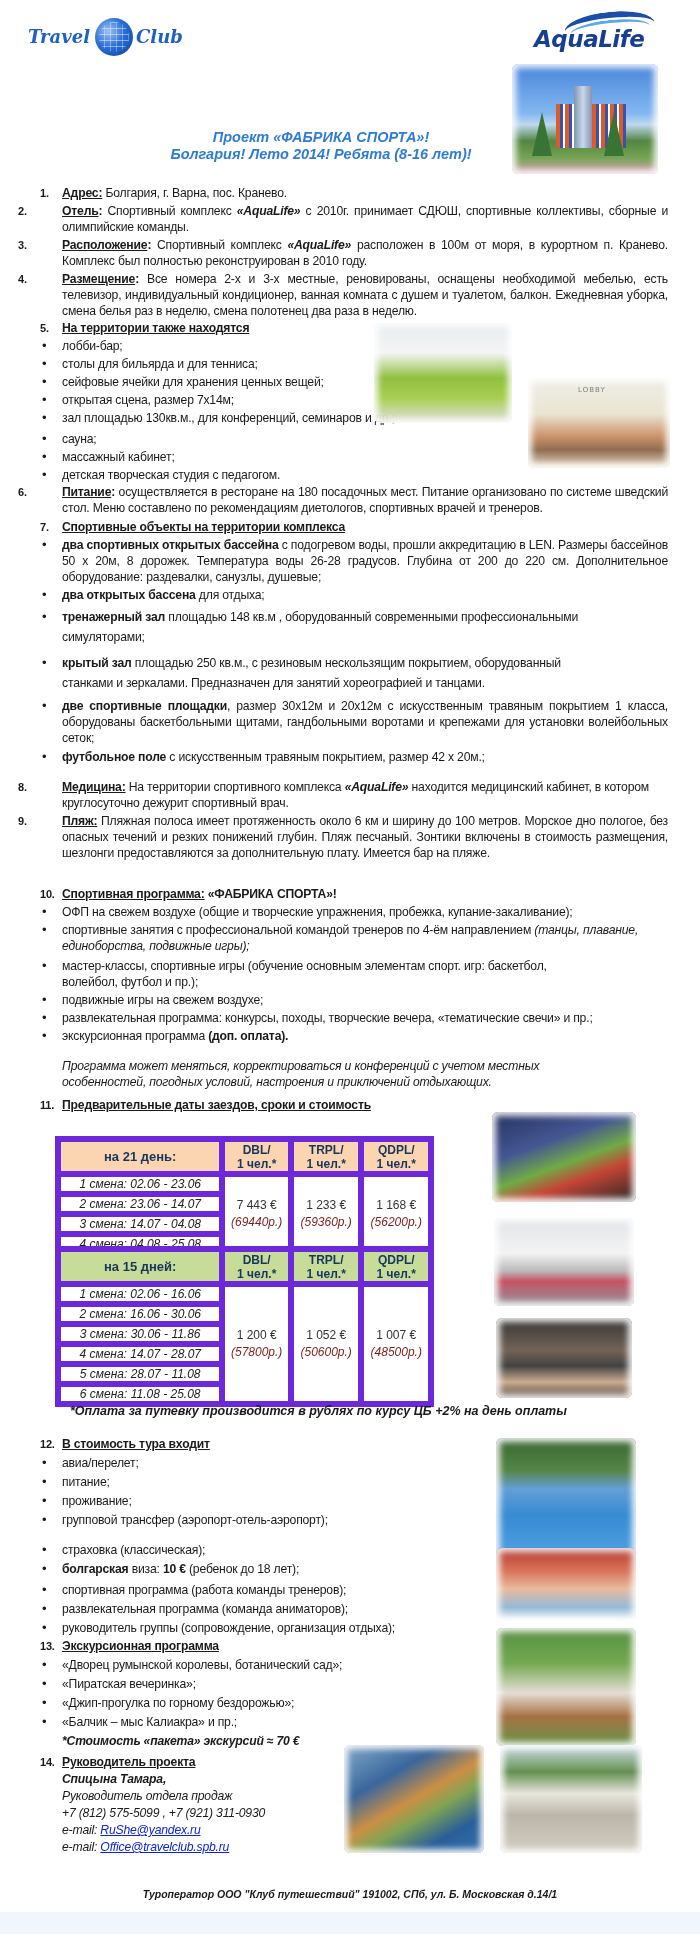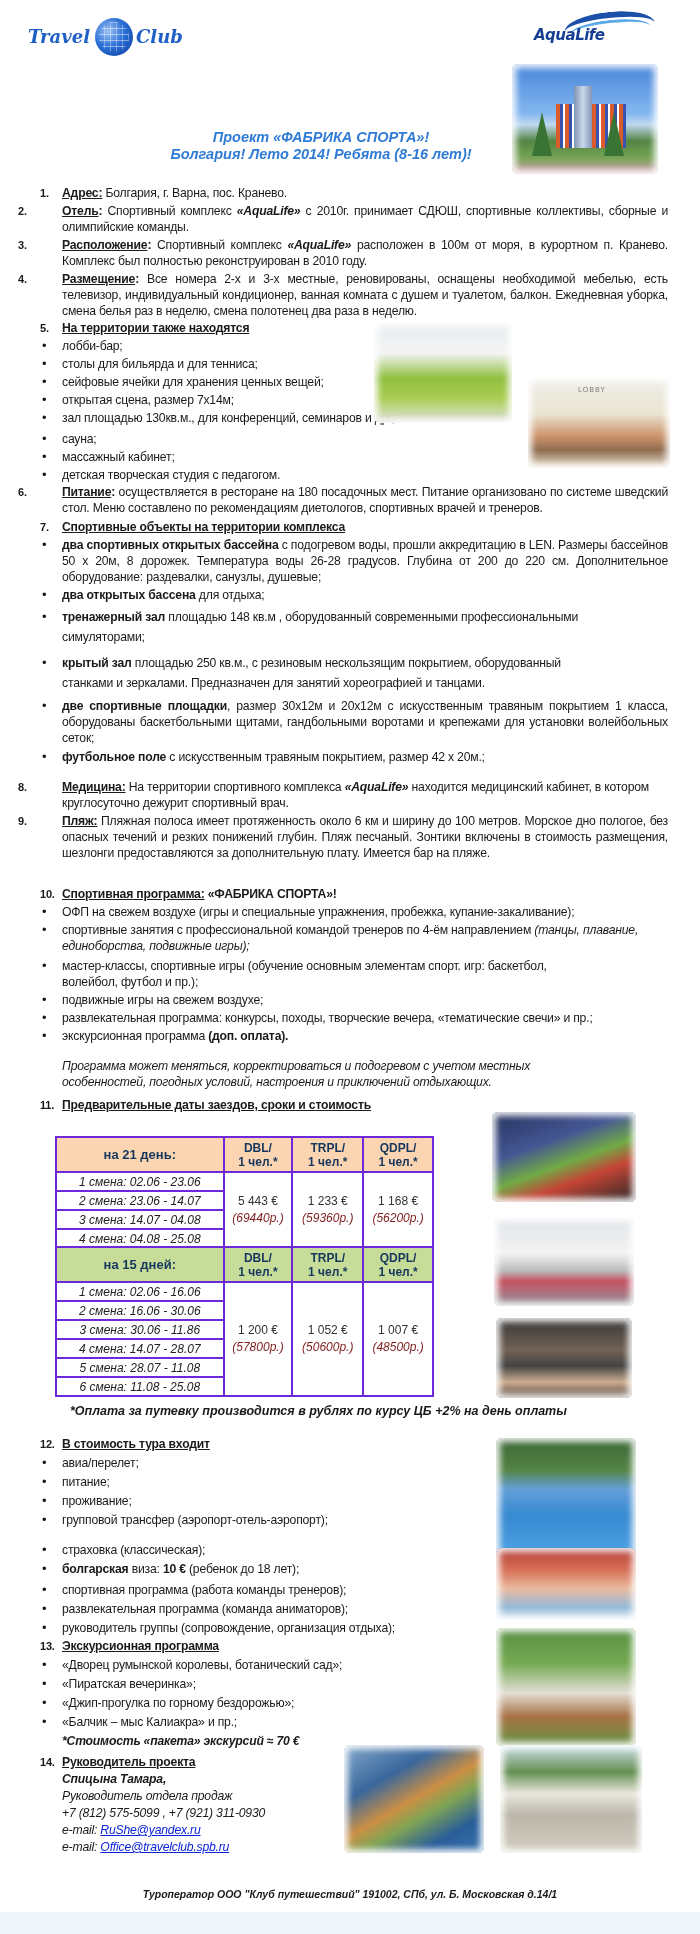--- a/index.html
+++ b/index.html
@@ -20,21 +20,21 @@
   .tc-logo { left: 28px; top: 18px; width: 160px; height: 40px; }
   .tc-word { position: absolute; top: 8px; font-family: "DejaVu Serif", serif; font-style: italic; font-weight: bold; font-size: 18px; color: #1f5fc6; }
   .globe { position: absolute; left: 67px; top: 0; width: 38px; height: 38px; border-radius: 50%;
            background: radial-gradient(circle at 35% 35%, #9cc3f5 0%, #2a6fd6 45%, #0d3e9e 100%); }
   .globe::after { content: ""; position: absolute; inset: 4px; border-radius: 50%;
            background: repeating-linear-gradient(0deg, transparent 0 5px, rgba(255,255,255,.45) 5px 6px),
                        repeating-linear-gradient(90deg, transparent 0 5px, rgba(255,255,255,.35) 5px 6px); }
   .aq-logo { left: 534px; top: 10px; width: 150px; height: 42px; }
   .aq-wave { position: absolute; left: 30px; top: 2px; width: 90px; height: 18px; border-top: 6px solid #1b4fa8; border-radius: 60% 60% 0 0 / 100% 100% 0 0; transform: rotate(-6deg); }
   .aq-wave2 { position: absolute; left: 36px; top: 10px; width: 80px; height: 12px; border-top: 3px solid #5aa8e8; border-radius: 60% 60% 0 0 / 100% 100% 0 0; transform: rotate(-6deg); }
-  .aq-text { position: absolute; left: 0; top: 16px; font-family: "DejaVu Sans", sans-serif; font-style: italic; font-weight: bold; font-size: 15px; color: #163f93; letter-spacing: -0.5px; }
+  .aq-text { position: absolute; left: 0; top: 16px; font-family: "DejaVu Sans", sans-serif; font-style: italic; font-weight: bold; font-size: 23px; color: #163f93; letter-spacing: -0.5px; }
 
   
   .photo { border-radius: 6px; box-shadow: 0 0 6px 4px rgba(255,255,255,0.9) inset; opacity: .95; }
   .ph-building { left: 512px; top: 64px; width: 146px; height: 110px;
      background: linear-gradient(180deg, #3f7fd8 0%, #7db4f0 45%, #bcd6ef 55%, #4b7f3a 70%, #6e9f4a 85%, #d79bb5 100%); }
   .ph-building .tower { position: absolute; left: 62px; top: 22px; width: 18px; height: 62px; background: linear-gradient(90deg,#7a8fb0,#c8d6ea,#7a8fb0); }
   .ph-building .wing { position: absolute; left: 44px; top: 40px; width: 70px; height: 44px; background: repeating-linear-gradient(90deg,#d9541f 0 4px,#2e4aa8 4px 7px,#ffffff 7px 9px); }
   .ph-building .tree { position: absolute; bottom: 18px; width: 20px; height: 44px; background: #2f6d2a; clip-path: polygon(50% 0, 100% 100%, 0 100%); }
   .ph-lobby1 { left: 374px; top: 323px; width: 138px; height: 100px;
      background: linear-gradient(180deg,#e6ecef 0%, #f4f4f4 30%, #8bbd36 55%, #a5cc4a 75%, #e0e0e0 100%); }
@@ -56,21 +56,21 @@
   .ph-cape { left: 344px; top: 1745px; width: 140px; height: 108px;
      background: linear-gradient(150deg,#7fa6c8 0%, #2f5f98 30%, #c98a3b 50%, #7aa04a 62%, #1f5694 80%, #2b6aa8 100%); }
   .ph-jeeps { left: 500px; top: 1745px; width: 142px; height: 108px;
      background: linear-gradient(180deg,#cfe0ec 0%, #5d8a4a 25%, #e8e6dc 45%, #b8b2a6 65%, #d2ccbf 100%); }
 
   
   .title { left: 0; width: 612px; top: 129px; text-align: center; color: #2f7bd6; font-style: italic; font-weight: bold; font-size: 14.5px; line-height: 17px; padding-left: 30px; }
 
   
   .ptable { border-collapse: collapse; font-size: 12px; }
-  .ptable td { border: 2px solid #6d28d9; text-align: center; vertical-align: middle; }
+  .ptable td { border: 6px solid #6d28d9; text-align: center; vertical-align: middle; }
   .ptable .hdr-orange { background: #fbd5b1; color: #17365d; font-weight: bold; }
   .ptable .hdr-green { background: #c6dc98; color: #17365d; font-weight: bold; }
   .ptable .shift { font-style: italic; height: 19px; color: #222; }
   .ptable .price { color: #333; line-height: 17px; }
   .ptable .rub { color: #7f1d1d; font-style: italic; display: block; }
 
   .note-pay { left: 70px; top: 1404px; font-style: italic; font-weight: bold; font-size: 12.5px; color: #1a1a1a; }
   a { color: #0b24d8; text-decoration: underline; }
   .footer { left: 0; width: 700px; top: 1888px; text-align: center; font-style: italic; font-weight: bold; font-size: 10.5px; }
   .bottom-band { left: 0; top: 1912px; width: 700px; height: 22px; background: #f1f6fc; }
@@ -150,44 +150,44 @@
   <div style="padding-left:22px; text-indent:-22px; margin-bottom:2px; text-align:left">
     <span class="num">8.</span><span class="u">Медицина:</span><span> На территории спортивного комплекса </span><span class="b i">«AquaLife»</span><span> находится медицинский кабинет, в котором круглосуточно дежурит спортивный врач.</span>
   </div>
   <div style="padding-left:22px; text-indent:-22px;">
     <span class="num">9.</span><span class="u">Пляж:</span><span> Пляжная полоса имеет протяженность около 6 км и ширину до 100 метров. Морское дно пологое, без опасных течений и резких понижений глубин. Пляж песчаный. Зонтики включены в стоимость размещения, шезлонги предоставляются за дополнительную плату. Имеется бар на пляже.</span>
   </div>
 </div>
 
 <div class="abs txt" style="left:40px; top:886px; width:628px;">
   <div style="margin-bottom:2px"><span class="num">10.</span><span class="u">Спортивная программа:</span><span class="b"> «ФАБРИКА СПОРТА»!</span></div>
-  <div class="bullet" style="margin-bottom:2px">ОФП на свежем воздухе (игры и специальные упражнения, пробежка, купание-закаливание);</div>
+  <div class="bullet" style="margin-bottom:2px">ОФП на свежем воздухе (общие и творческие упражнения, пробежка, купание-закаливание);</div>
   <div class="bullet" style="margin-bottom:4px"><span>спортивные занятия с профессиональной командой тренеров по 4-ём направлением </span><span class="i">(танцы, плавание, единоборства, подвижные игры);</span></div>
   <div class="bullet" style="margin-bottom:2px; width:520px">мастер-классы, спортивные игры (обучение основным элементам спорт. игр: баскетбол, волейбол, футбол и пр.);</div>
   <div class="bullet" style="margin-bottom:2px">подвижные игры на свежем воздухе;</div>
   <div class="bullet" style="margin-bottom:2px">развлекательная программа: конкурсы, походы, творческие вечера, «тематические свечи» и пр.;</div>
   <div class="bullet" style="margin-bottom:14px"><span>экскурсионная программа </span><span class="b">(доп. оплата).</span></div>
-  <div class="i indent" style="width:520px">Программа может меняться, корректироваться и подогревом с учетом местных особенностей, погодных условий, настроения и приключений отдыхающих.</div>
+  <div class="i indent" style="width:520px">Программа может меняться, корректироваться и конференций с учетом местных особенностей, погодных условий, настроения и приключений отдыхающих.</div>
 </div>
 
 <div class="abs txt" style="left:40px; top:1097px;">
   <span class="num">11.</span><span class="u">Предварительные даты заездов, сроки и стоимость</span>
 </div>
 
 <table class="abs ptable" style="left:55px; top:1136px; width:379px;">
   <tbody>
       <tr style="height:35px">
     <td class="hdr-orange" style="width:169px; font-size:13px">на 21 день:</td>
     <td class="hdr-orange" style="width:69px"><span>DBL/</span><br><span>1 чел.*</span></td>
     <td class="hdr-orange" style="width:71px"><span>TRPL/</span><br><span>1 чел.*</span></td>
     <td class="hdr-orange" style="width:70px"><span>QDPL/</span><br><span>1 чел.*</span></td>
   </tr>
   <tr>
     <td class="shift">1 смена: 02.06 - 23.06</td>
-    <td class="price" rowspan="4"><span>5 443 €</span><span class="rub">(69440р.)</span></td>
+    <td class="price" rowspan="4"><span>7 443 €</span><span class="rub">(69440р.)</span></td>
     <td class="price" rowspan="4"><span>1 233 €</span><span class="rub">(59360р.)</span></td>
     <td class="price" rowspan="4"><span>1 168 €</span><span class="rub">(56200р.)</span></td>
   </tr>
   <tr>
         <td class="shift">2 смена: 23.06 - 14.07</td>
       </tr>
   <tr>
         <td class="shift">3 смена: 14.07 - 04.08</td>
       </tr>
   <tr>

